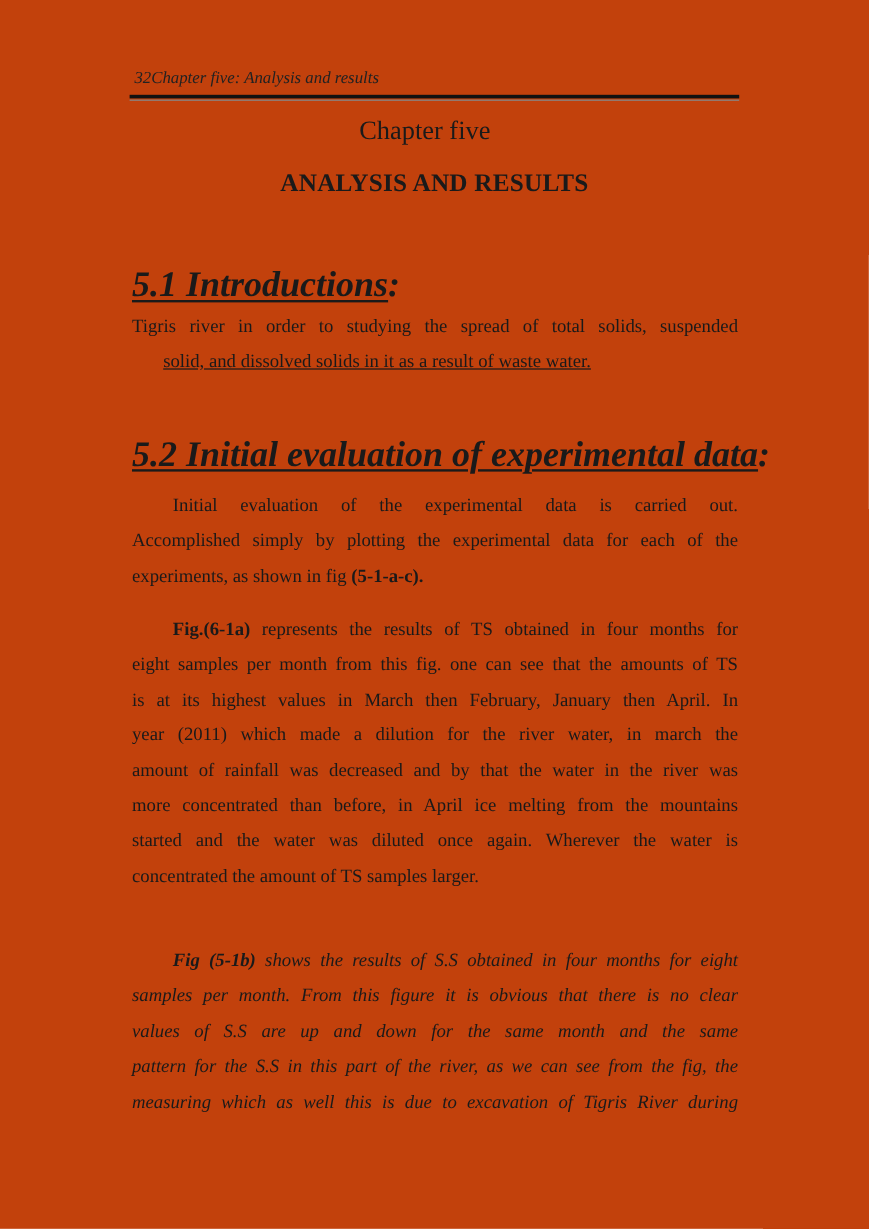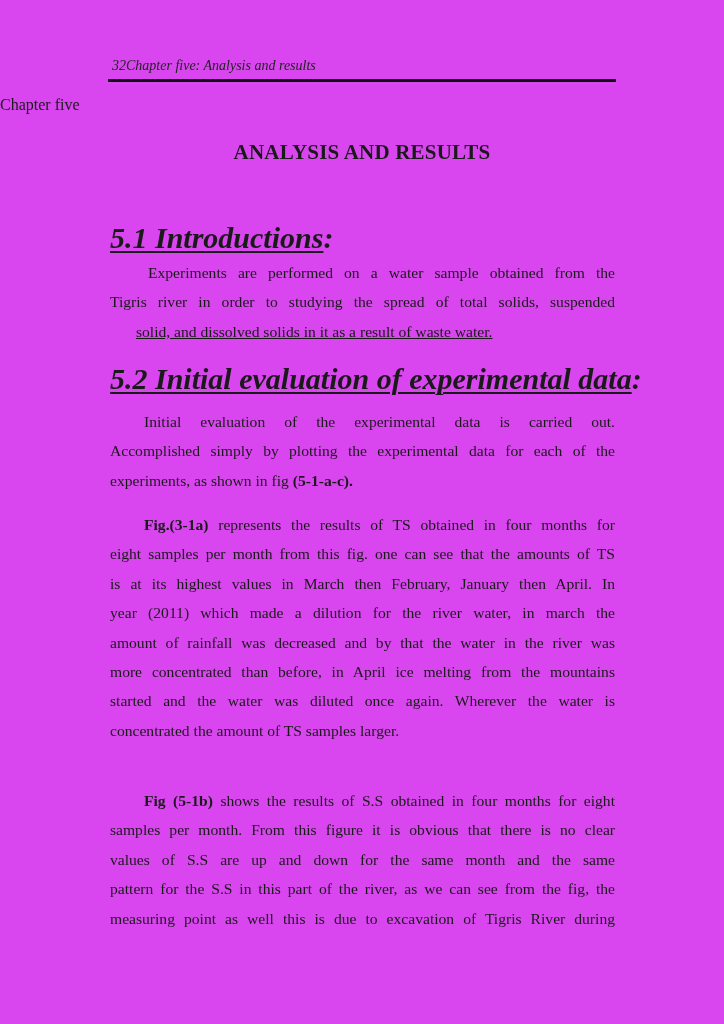--- a/index.html
+++ b/index.html
@@ -12,21 +12,21 @@
       height: 1024px;
       position: relative;
       overflow: hidden;
       font-family: "Liberation Serif", "DejaVu Serif", serif;
       color: #1a1a1a;
     }
     .page {
       position: absolute;
       left: 0; top: 0;
       width: 724px; height: 1024px;
-      background: #d946ef;
+      background: #c2410c;
     }
     .running-header {
       position: absolute;
       left: 112px;
       top: 58px;
       font-size: 14px;
       font-style: italic;
       color: #222;
       white-space: nowrap;
     }
@@ -44,21 +44,22 @@
       top: 83px;
       width: 508px;
       height: 1px;
       background: #888;
     }
     .chapter-label {
       position: absolute;
       left: 0;
       width: 708px;
       top: 96px;
-      font-size: 16px;
+      text-align: center;
+      font-size: 22px;
       color: #1a1a1a;
     }
     .chapter-title {
       position: absolute;
       left: 0;
       width: 724px;
       top: 140px;
       text-align: center;
       font-size: 21px;
       font-weight: bold;
@@ -108,45 +109,44 @@
   <div class="running-header">32Chapter five: Analysis and results</div>
   <div class="header-rule"></div>
   <div class="header-rule-thin"></div>
 
   <div class="chapter-label">Chapter five</div>
   <div class="chapter-title">ANALYSIS AND RESULTS</div>
 
   <div class="section-heading" style="top:221px;"><span class="ul">5.1 Introductions</span><span>:</span></div>
 
   <div class="para" style="top:258px;">
-    <span class="line" style="padding-left:38px; width:467px;">Experiments are performed on a water sample obtained from the</span>
     <span class="line">Tigris river in order to studying the spread of total solids, suspended</span>
     <span class="line last" style="padding-left:26px;text-decoration:underline;">solid, and dissolved solids in it as a result of waste water.</span>
   </div>
 
   <div class="section-heading" style="top:362px;"><span class="ul">5.2 Initial evaluation of experimental data</span><span>:</span></div>
 
   <div class="para" style="top:407px;">
     <span class="line" style="padding-left:34px; width:471px;">Initial evaluation of the experimental data is carried out.</span>
     <span class="line">Accomplished simply by plotting the experimental data for each of the</span>
     <span class="line last"><span>experiments, as shown in fig </span><span class="b">(5-1-a-c).</span></span>
   </div>
 
   <div class="para" style="top:510px;">
-    <span class="line" style="padding-left:34px; width:471px;"><span class="b">Fig.(3-1a)</span><span> represents the results of TS obtained in four months for</span></span>
+    <span class="line" style="padding-left:34px; width:471px;"><span class="b">Fig.(6-1a)</span><span> represents the results of TS obtained in four months for</span></span>
     <span class="line">eight samples per month from this fig. one can see that the amounts of TS</span>
     <span class="line">is at its highest values in March then February, January then April. In</span>
     <span class="line">year (2011) which made a dilution for the river water, in march the</span>
     <span class="line">amount of rainfall was decreased and by that the water in the river was</span>
     <span class="line">more concentrated than before, in April ice melting from the mountains</span>
     <span class="line">started and the water was diluted once again. Wherever the water is</span>
     <span class="line last">concentrated the amount of TS samples larger.</span>
   </div>
 
-  <div class="para" style="top:786px;">
+  <div class="para" style="top:786px;font-style:italic;">
     <span class="line" style="padding-left:34px; width:471px;"><span class="b">Fig (5-1b)</span><span> shows the results of S.S obtained in four months for eight</span></span>
     <span class="line">samples per month. From this figure it is obvious that there is no clear</span>
     <span class="line">values of S.S are up and down for the same month and the same</span>
     <span class="line">pattern for the S.S in this part of the river, as we can see from the fig, the</span>
-    <span class="line">measuring point as well this is due to excavation of Tigris River during</span>
+    <span class="line">measuring which as well this is due to excavation of Tigris River during</span>
   </div>
 
 </div>
 
 </body></html>

